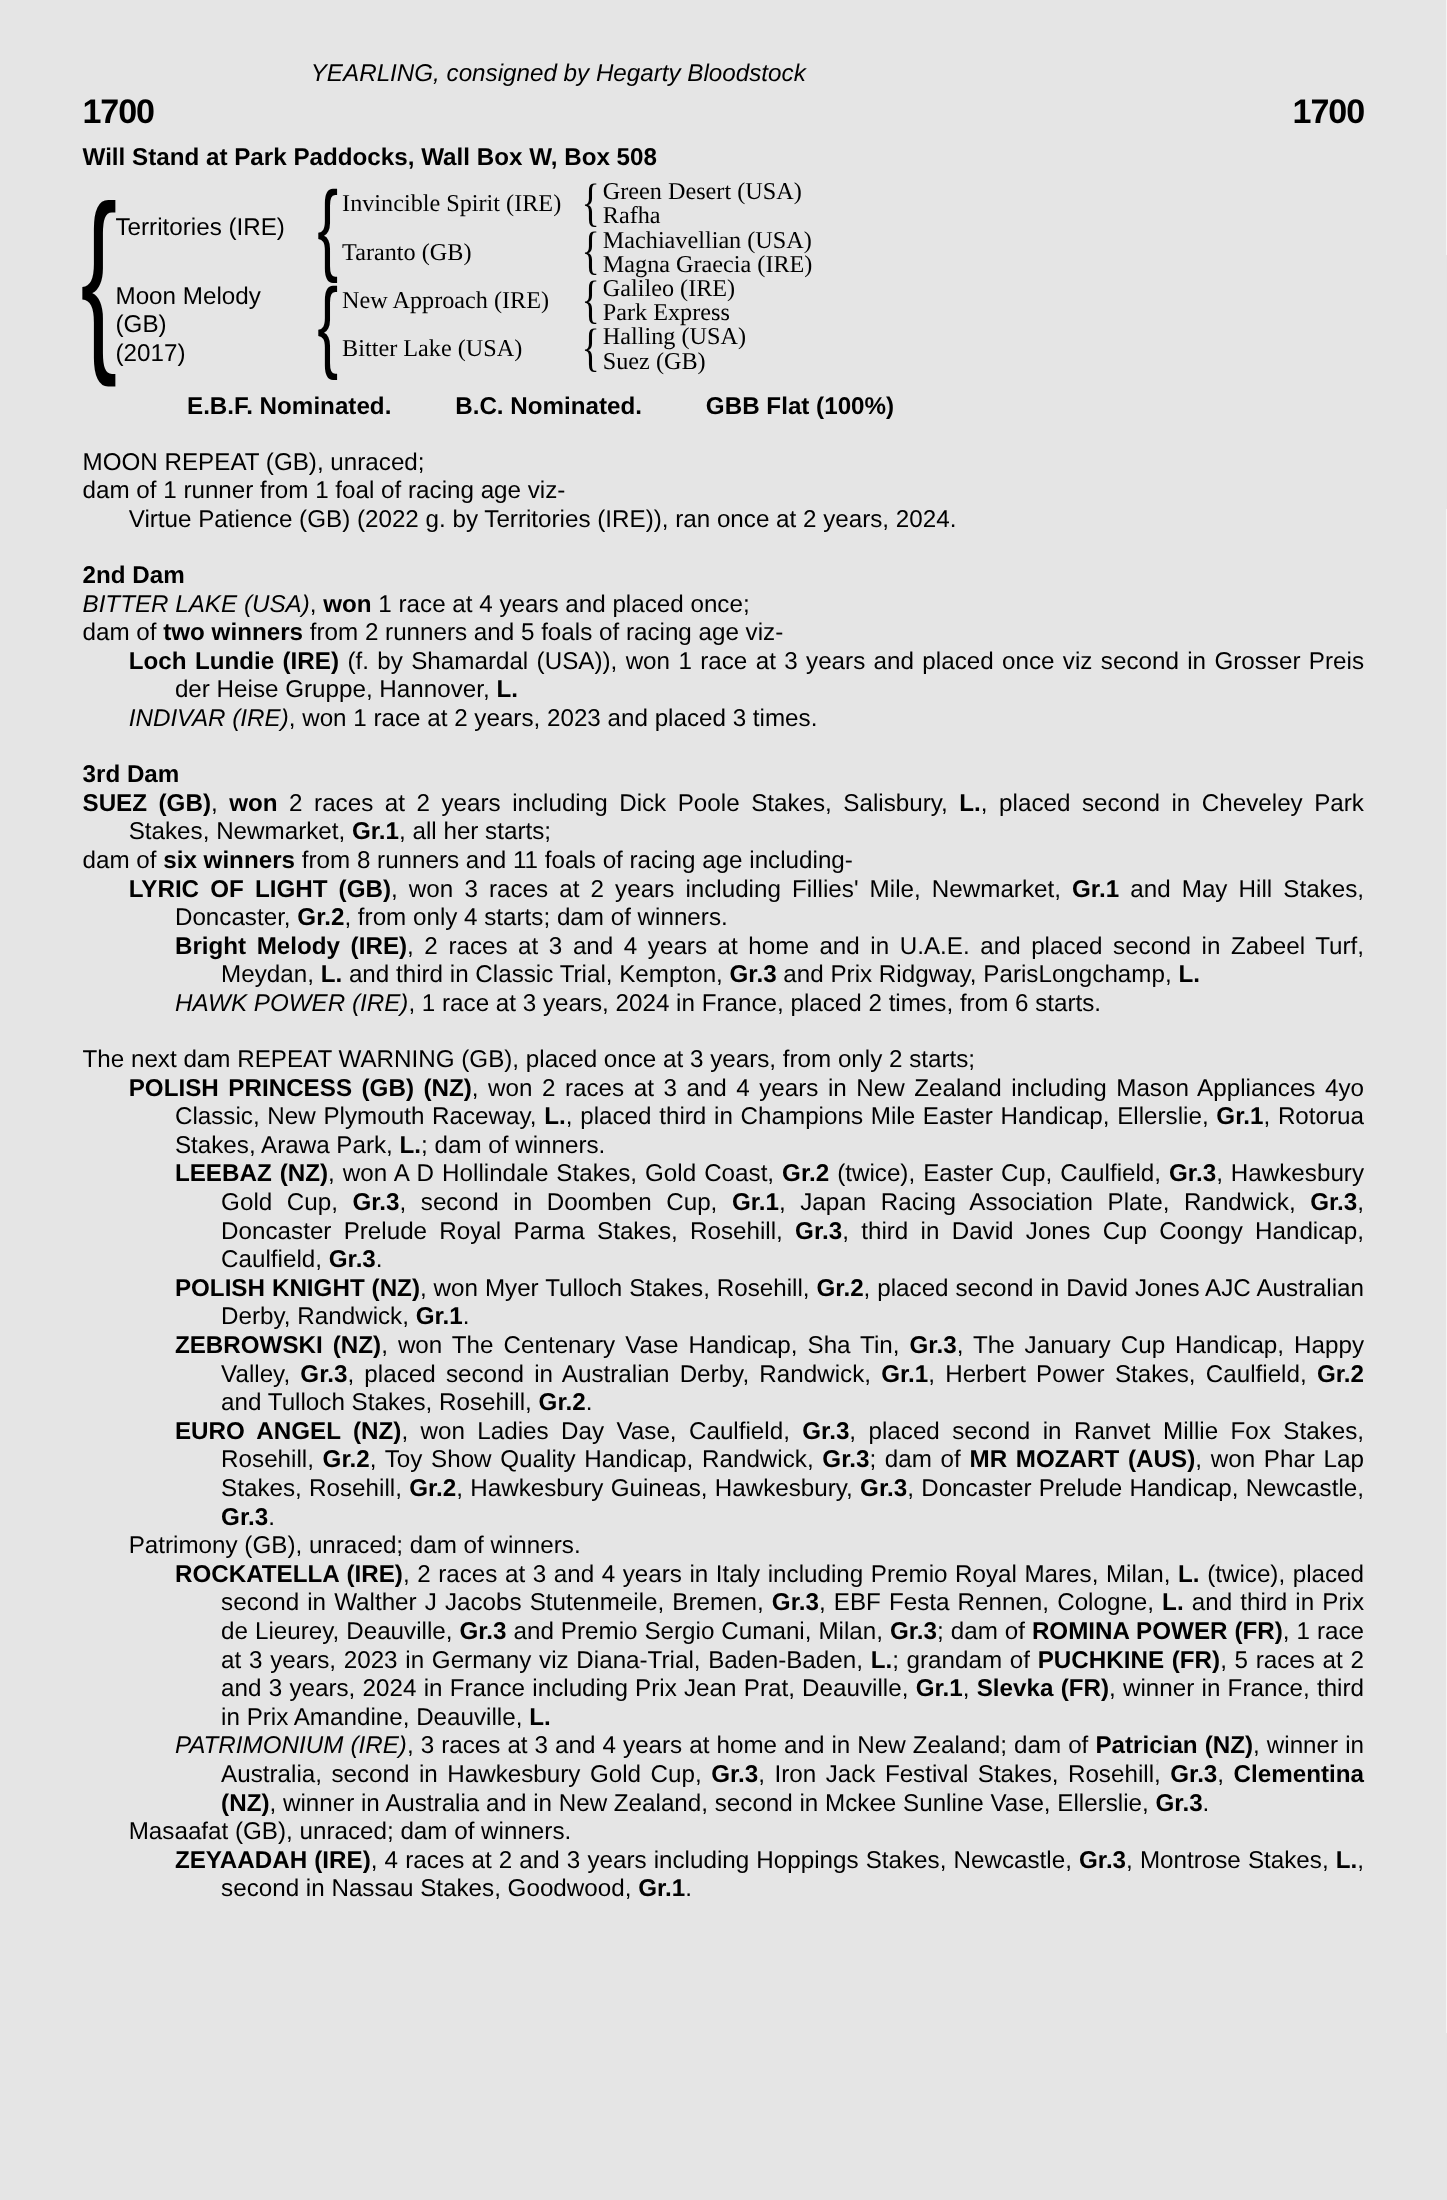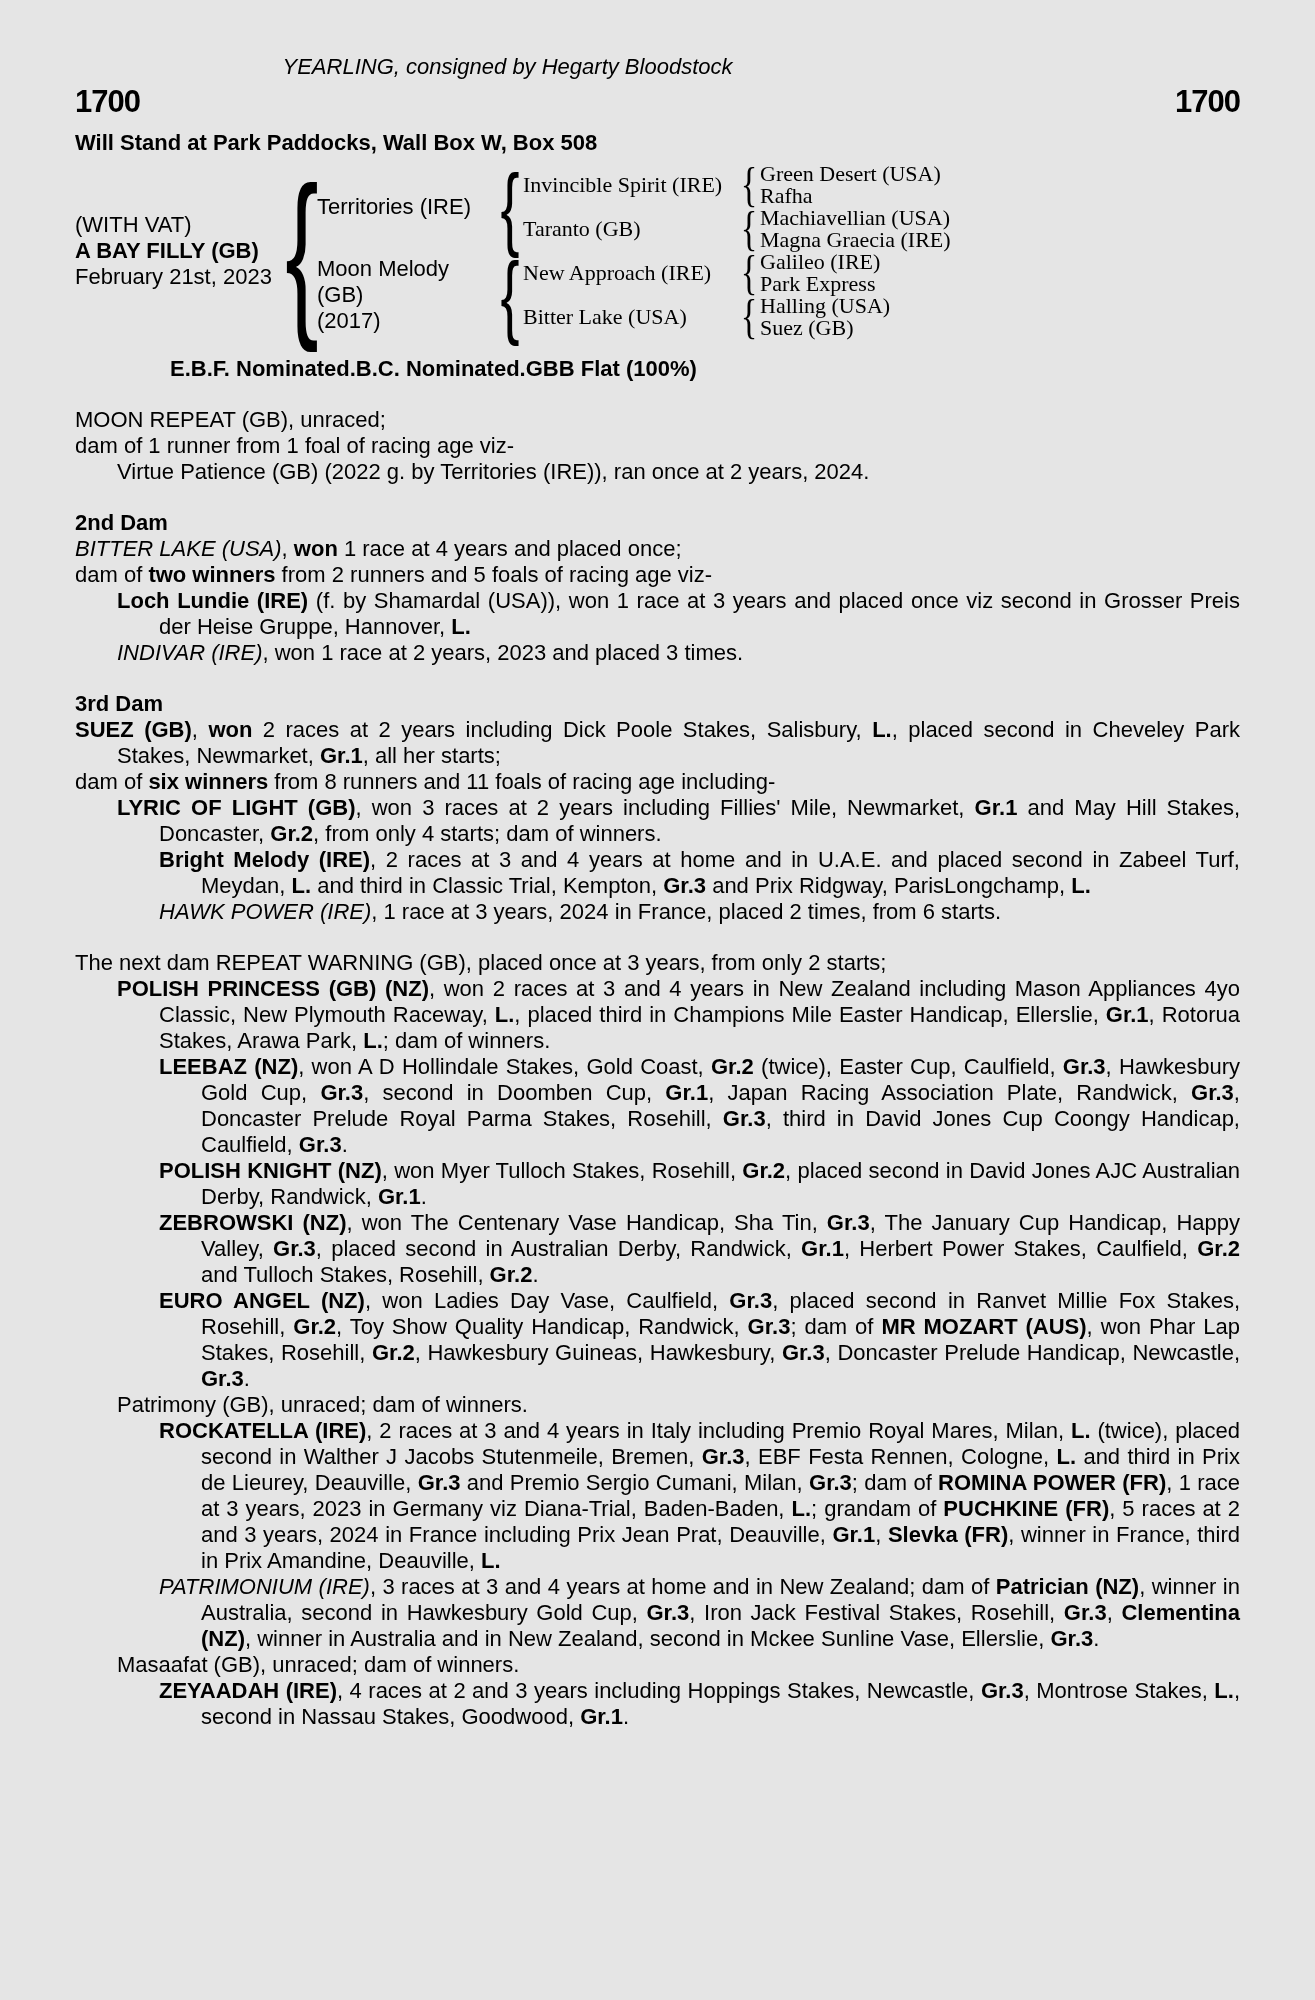--- a/index.html
+++ b/index.html
@@ -30,21 +30,21 @@
   .brace-md { width:26px; font-size:92px;  transform:scaleX(.62); }
   .brace-sm { width:22px; font-size:48px;  transform:scaleX(.72); }
   .parents-col { display:flex; flex-direction:column; }
   .parent-block { display:flex; align-items:center; height:88px; }
   .parent-name { width:180px; }
   .gp-col { display:flex; flex-direction:column; }
   .gp-block { display:flex; align-items:center; height:44px;font-family:Liberation Serif, serif; }
   .gp-name { width:215px; }
   .ggp-col { line-height:22px; white-space:nowrap; }
 
-  .noms { display:flex; font-weight:bold; margin:16px 0 0 95px; }
+  .noms { display:flex; gap:58px; font-weight:bold; margin:16px 0 0 95px; }
 
   
   #sections .section { margin-top:25px; }
   .sec-heading { font-weight:bold; }
   #sections p { margin:0; text-align:justify; }
   p.l0 { padding-left:42px;  text-indent:-42px; }
   p.l1 { padding-left:84px;  text-indent:-42px; }
   p.l2 { padding-left:126px; text-indent:-42px; }
 </style>
 </head>
@@ -55,25 +55,20 @@
   <div class="consignor">YEARLING, consigned by Hegarty Bloodstock</div>
 
   <div class="lot-row">
     <div class="lot">1700</div>
     <div class="lot">1700</div>
   </div>
 
   <div class="stand">Will Stand at Park Paddocks, Wall Box W, Box 508</div>
 
   <div class="pedigree">
-    <div class="ped-info">
-      <div>(WITH VAT)</div>
-      <div class="horse-name">A BAY FILLY (GB)</div>
-      <div>February 21st, 2023</div>
-    </div>
     <div class="brace brace-lg">{</div>
     <div class="parents-col">
 
       <div class="parent-block">
         <div class="parent-name">
           <div>Territories (IRE)</div>
           <div></div>
         </div>
         <div class="brace brace-md">{</div>
         <div class="gp-col">

